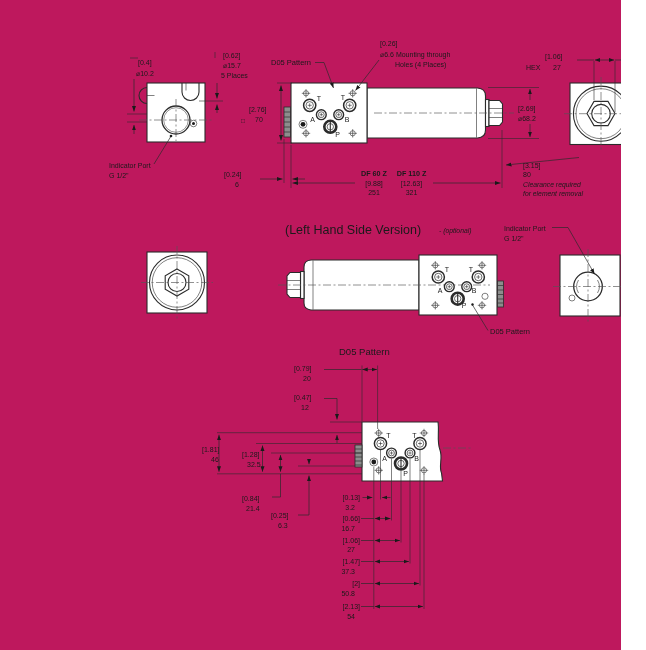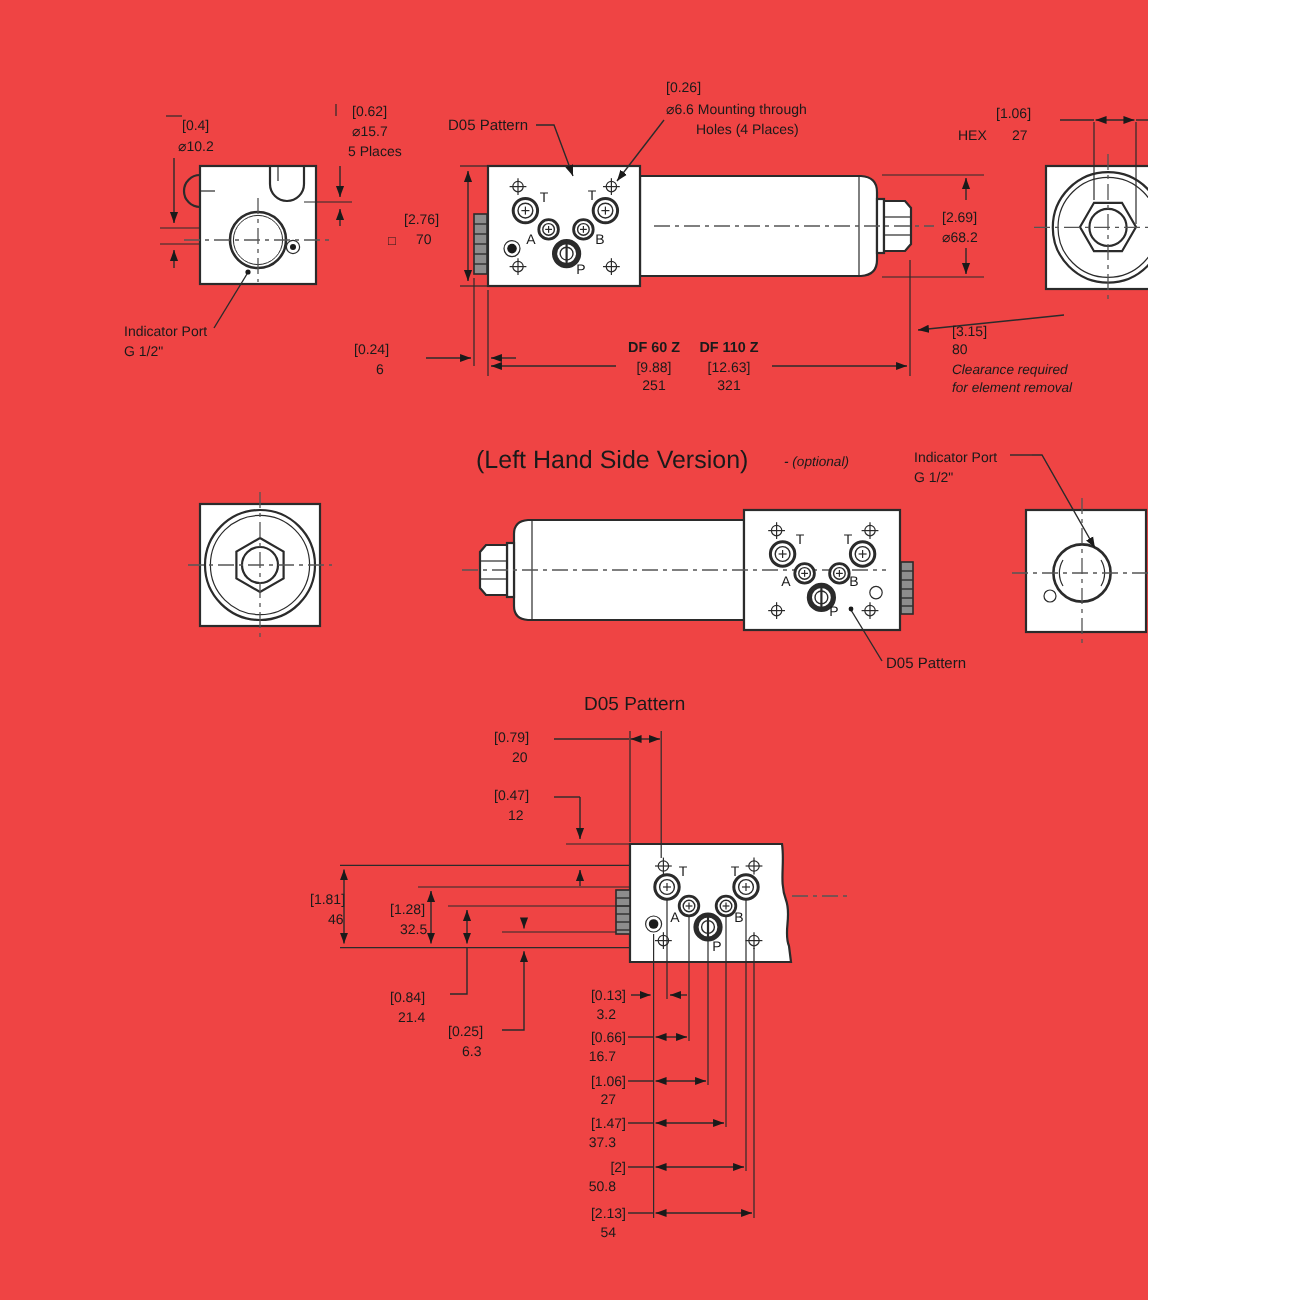--- a/index.html
+++ b/index.html
@@ -1,16 +1,16 @@
 <!DOCTYPE html>
 <html><head>
 <meta charset="utf-8">
 <style>
   html,body{margin:0;padding:0;background:#fff;}
-  .canvas{position:relative;width:574px;height:650px;background:#ef4444;overflow:hidden;}
+  .canvas{position:relative;width:574px;height:650px;background:#be185d;overflow:hidden;padding-left:47px;}
   svg text{font-family:"Liberation Sans","DejaVu Sans",sans-serif;fill:#1a1a1a;}
   .t7{font-size:7px;}
   .t65{font-size:6.5px;}
   .t75{font-size:7.5px;}
   .t95{font-size:9.5px;}
   .t125{font-size:12.5px;}
   .b{font-weight:bold;font-size:7.2px;}
   .i{font-style:italic;font-size:6.8px;}
   .mid{text-anchor:middle;}
   .end{text-anchor:end;}

